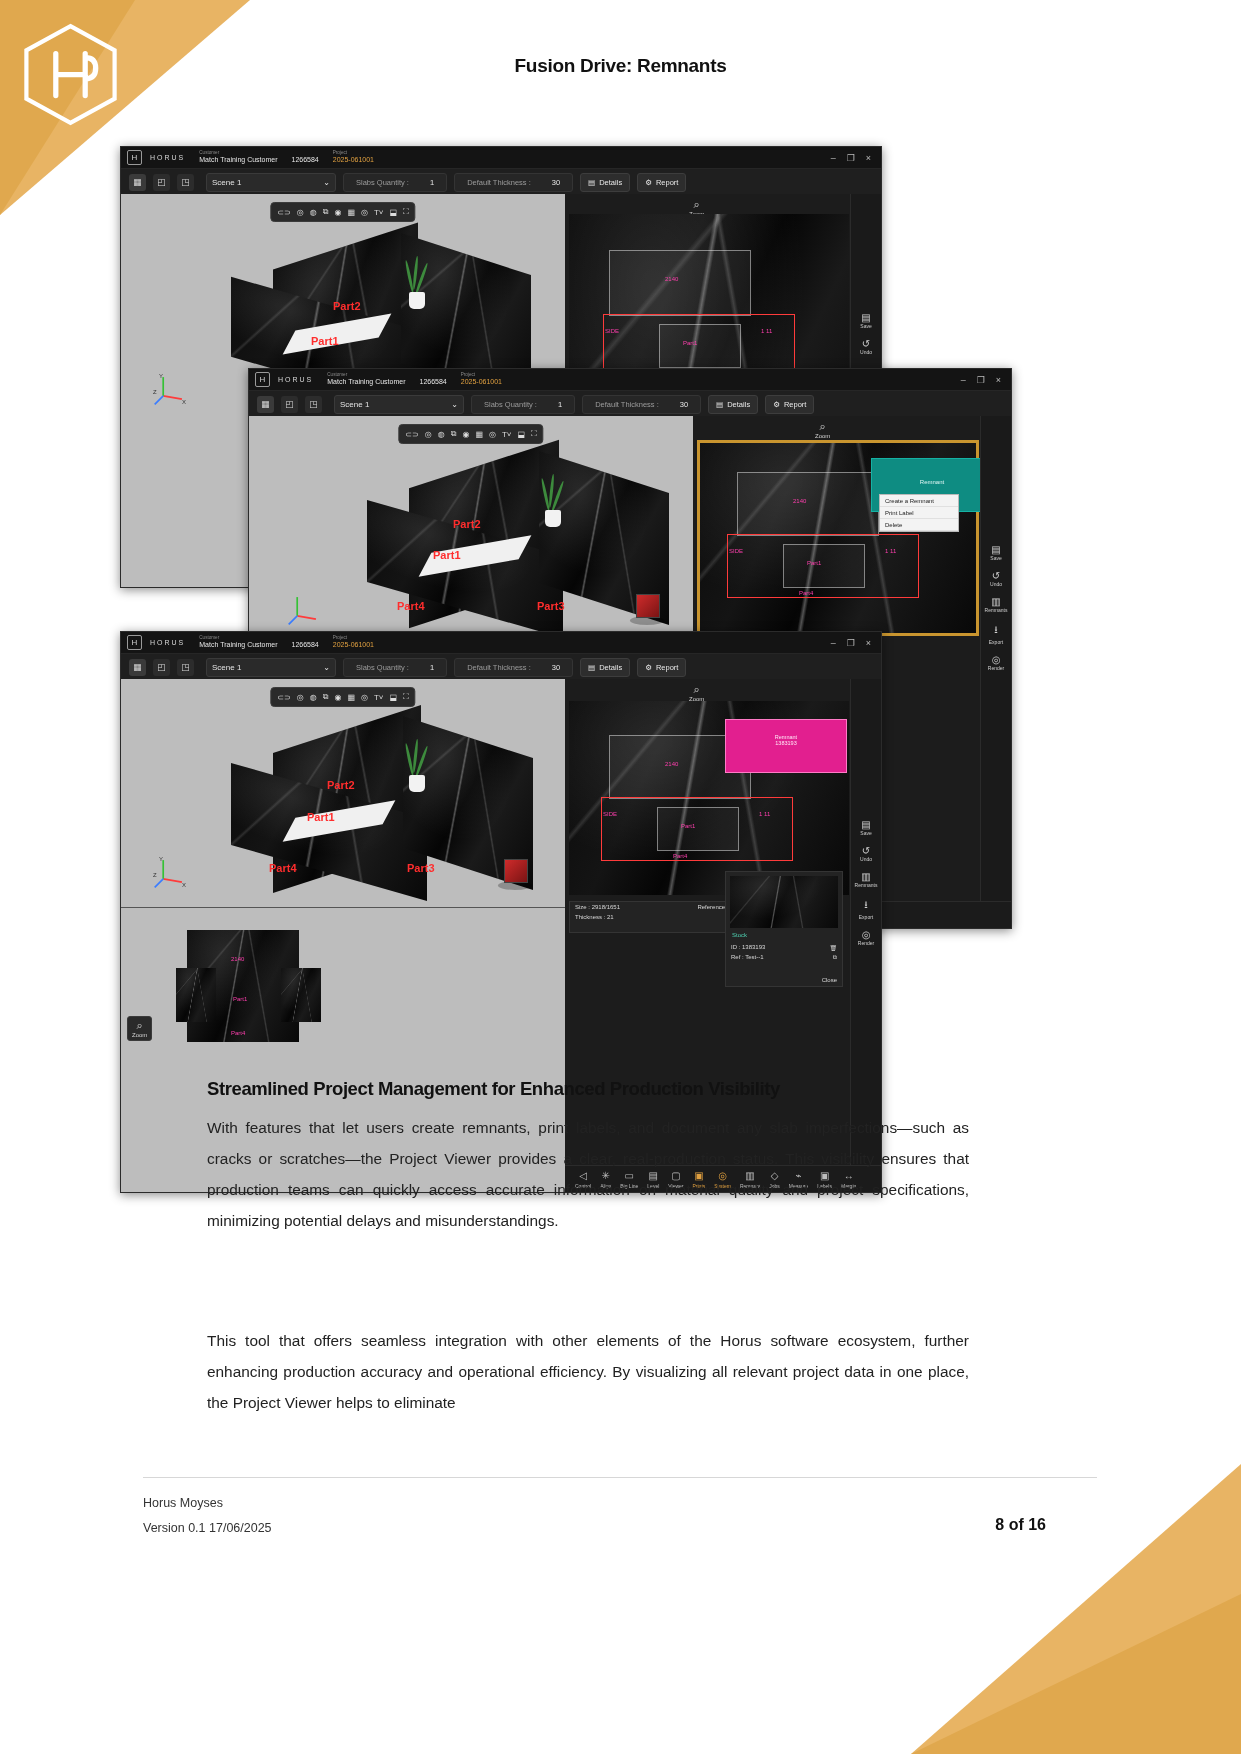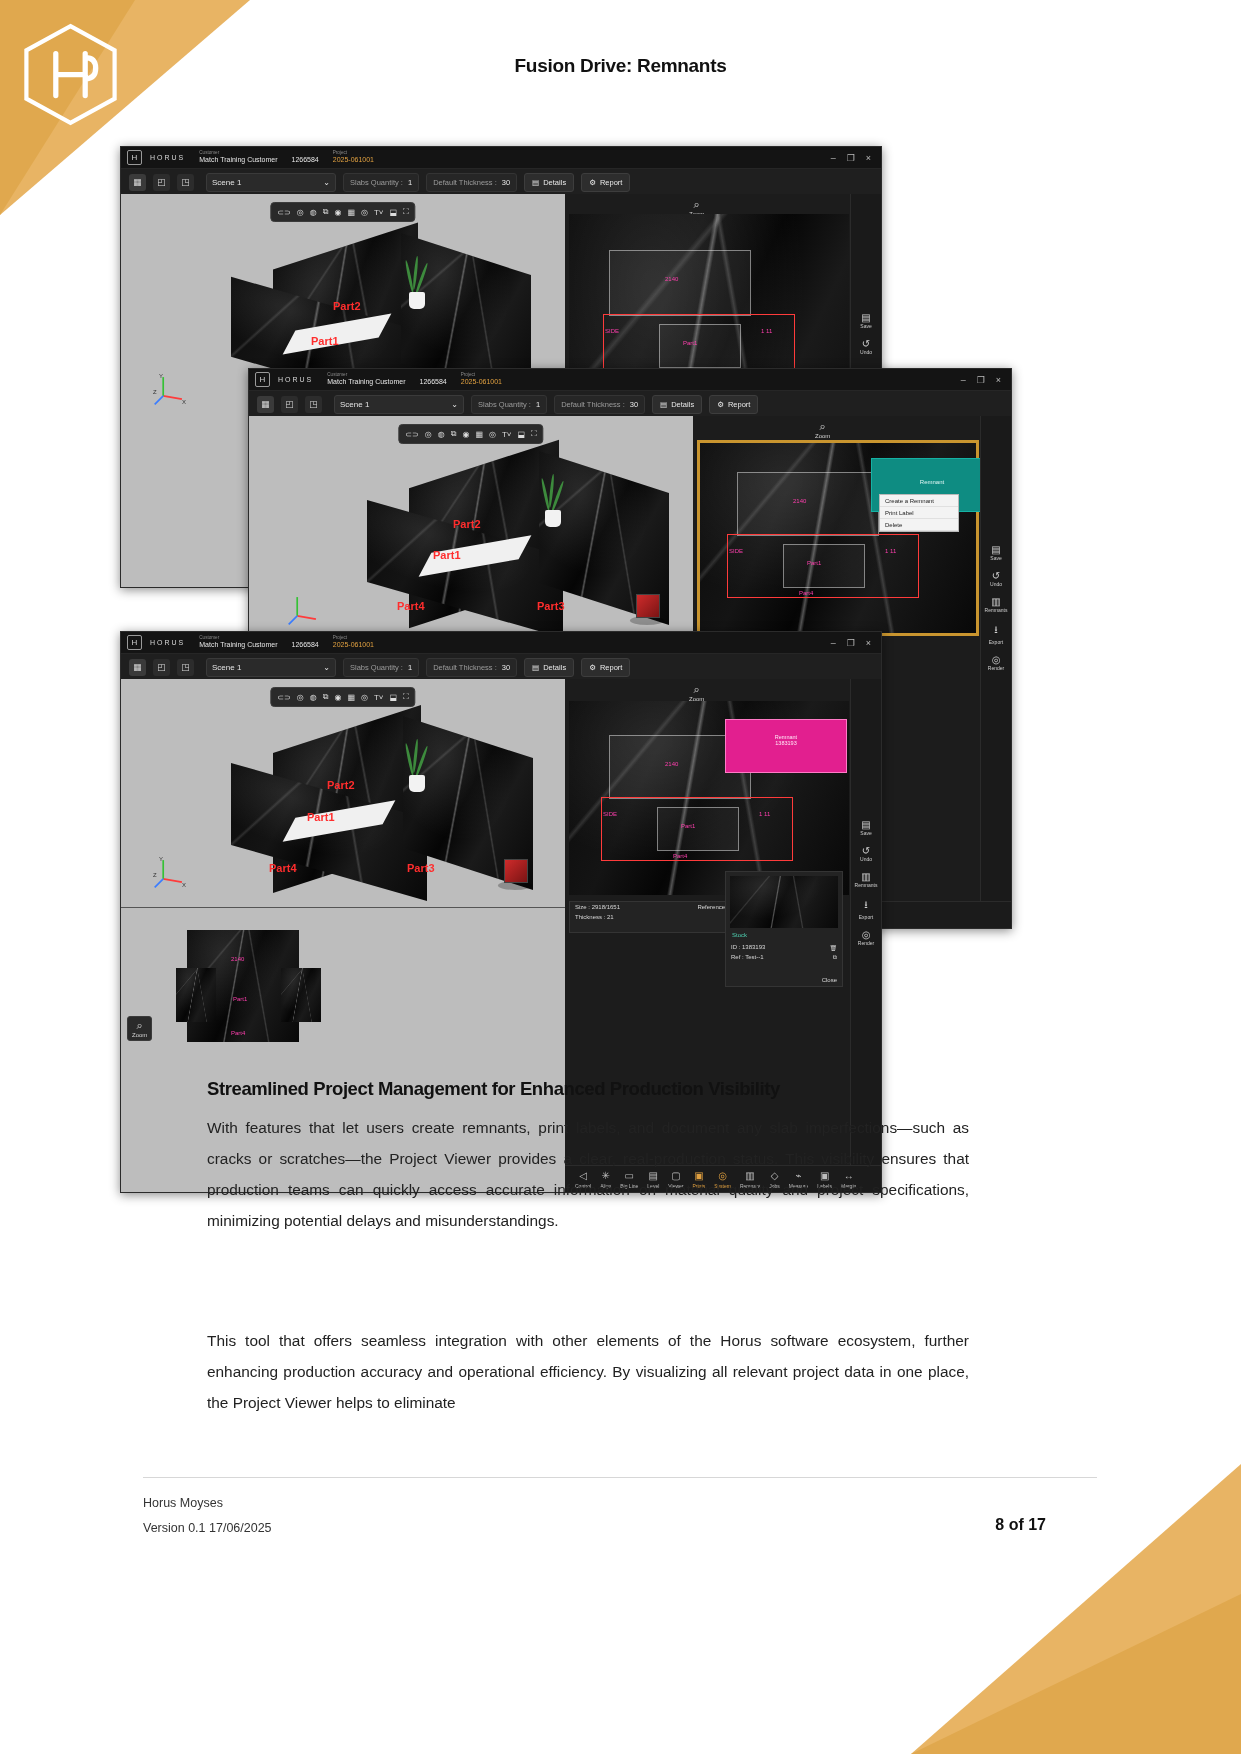--- a/index.html
+++ b/index.html
@@ -75,21 +75,21 @@
   .tb-icon { width:17px; height:17px; border-radius:3px; background:#2c2c2c; color:#d6d6d6;
     font-size:9px; display:flex; align-items:center; justify-content:center; }
   .tb-icon.active { background:#3a3a3a; }
   .scene-sel {
     width:118px; height:17px; background:#2a2a2a; border:1px solid #3a3a3a; border-radius:3px;
     display:flex; align-items:center; justify-content:space-between; padding:0 5px;
     color:#e3e3e3; font-size:8px; margin-left:5px;
   }
   .pill {
     height:17px; background:#262626; border:1px solid #343434; border-radius:3px;
-    display:flex; align-items:center; padding:0 6px; color:#9b9b9b; font-size:7.5px; gap:5px;
+    display:flex; align-items:center; padding:0 12px; color:#9b9b9b; font-size:7.5px; gap:21px;
   }
   .pill b { color:#e8e8e8; font-weight:normal; }
   .btn-dark {
     height:17px; background:#2d2d2d; border:1px solid #3d3d3d; border-radius:3px;
     display:flex; align-items:center; padding:0 7px; color:#e8e8e8; font-size:7.5px; gap:4px;
   }
 
   .body3d { position:absolute; left:0; right:0; bottom:0; top:47px; display:flex; }
   .vp-left { position:relative; background:#bdbdbd; overflow:hidden; }
   .vp-right { position:relative; background:#1c1c1c; overflow:hidden; flex:1; }
@@ -655,13 +655,13 @@
   </div>
 </div>
 
 <div class="h2">Streamlined Project Management for Enhanced Production Visibility</div>
 <div class="para p1">With features that let users create remnants, print labels, and document any slab imperfections—such as cracks or scratches—the Project Viewer provides a clear, real-production status. This visibility ensures that production teams can quickly access accurate information on material quality and project specifications, minimizing potential delays and misunderstandings.</div>
 <div class="para p2">This tool that offers seamless integration with other elements of the Horus software ecosystem, further enhancing production accuracy and operational efficiency. By visualizing all relevant project data in one place, the Project Viewer helps to eliminate</div>
 
 <div class="rule"></div>
 <div class="foot-name">Horus Moyses</div>
 <div class="foot-ver">Version 0.1 17/06/2025</div>
-<div class="foot-page">8 of 17</div>
+<div class="foot-page">8 of 16</div>
 
 </body></html>

